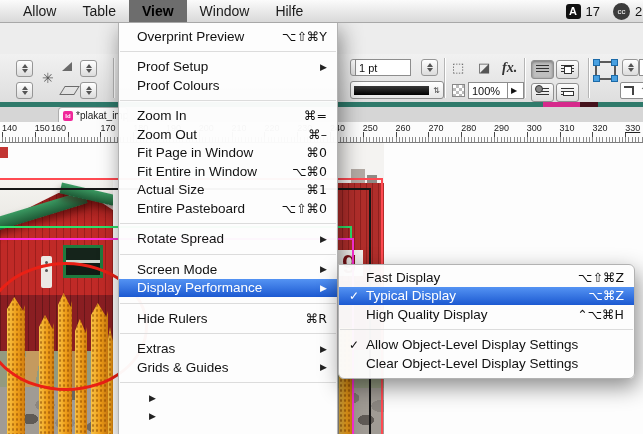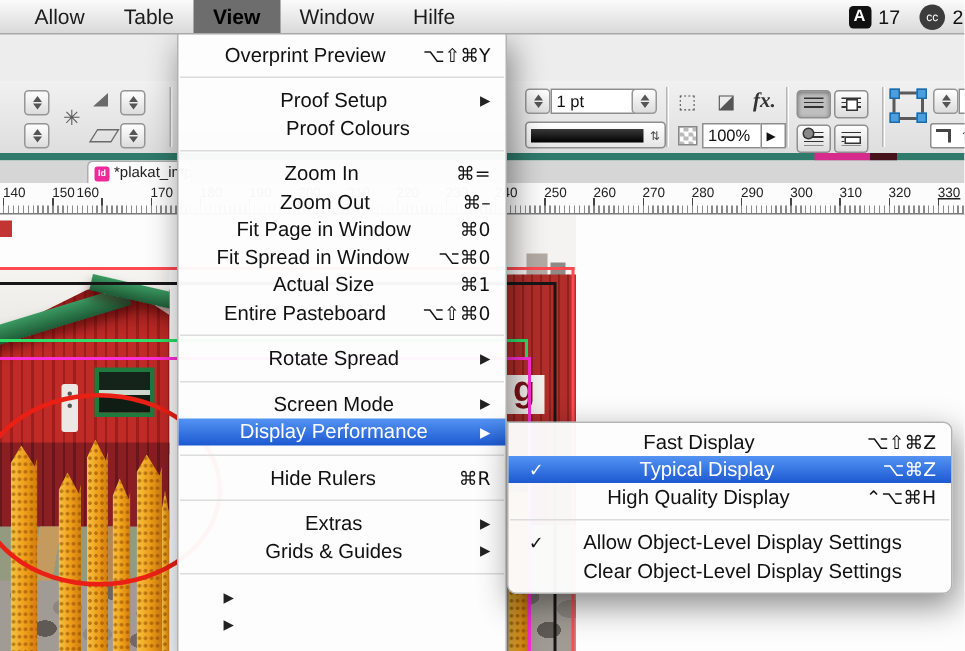--- a/index.html
+++ b/index.html
@@ -150,26 +150,26 @@
       linear-gradient(90deg,#f7c246,#ee9d18 60%,#cf7d10);background-size:4px 5px,100% 100%;}
 
   .gline{position:absolute;z-index:3;}
   .circle-annotation{position:absolute;left:-16px;top:120px;width:158px;height:123px;
     border:3px solid #ea2015;border-radius:50%;z-index:4;}
 
   
   .menu-panel{position:absolute;left:118px;top:22px;width:220px;height:420px;z-index:10;
     background:rgba(253,253,253,.97);border:1px solid #b2b2b2;border-top:none;
     border-radius:0 0 6px 6px;box-shadow:3px 8px 22px rgba(0,0,0,.45);padding-top:5px;box-sizing:border-box;}
-  .submenu-panel{position:absolute;left:338px;top:281px;width:297px;z-index:11;
+  .submenu-panel{position:absolute;left:338px;top:264px;width:297px;z-index:11;
     background:rgba(253,253,253,.97);border:1px solid #b2b2b2;
     border-radius:0 6px 6px 6px;box-shadow:3px 8px 22px rgba(0,0,0,.45);
     padding:3px 0 5px;box-sizing:border-box;}
   .mi{height:18.5px;display:flex;align-items:center;padding:0 10px 0 18px;
-    font-size:13.5px;color:#111;white-space:nowrap;text-align:center;}
+    font-size:13.5px;color:#111;white-space:nowrap;}
   .submenu-panel .mi{padding-left:10px;}
   .mi .chk{display:none;}
   .submenu-panel .mi .chk{display:inline-block;width:17px;font-size:12px;}
   .mi .lbl{flex:1;overflow:hidden;}
   .mi .key{font-family:"DejaVu Sans",sans-serif;font-size:12.5px;color:#111;margin-left:12px;}
   .mi .arr{font-size:9px;color:#222;margin-left:12px;}
   .mi.sel{background:linear-gradient(var(--menu-highlight-top),var(--menu-highlight-bot));color:#fff;}
   .mi.sel .key,.mi.sel .arr,.mi.sel .chk{color:#fff;}
   .msep{height:12px;position:relative;}
   .msep::after{content:'';position:absolute;left:1px;right:1px;top:5.5px;border-top:1px solid #dcdcdc;}
@@ -250,21 +250,21 @@
     <div class="cp stepper" style="left:80px;top:28px;">
         <i class="up"></i>
         <i class="dn"></i>
       </div>
     <div class="cp vsep" style="left:113px;"></div>
 
     <div class="cp stepper" style="left:350px;top:5px;">
         <i class="up"></i>
         <i class="dn"></i>
       </div>
-    <div class="cp tfield" style="left:367px;top:5px;width:48px;">1 pt</div>
+    <div class="cp tfield" style="left:355px;top:5px;width:48px;">1 pt</div>
     <div class="cp stepper" style="left:421px;top:5px;">
         <i class="up"></i>
         <i class="dn"></i>
       </div>
     <div class="cp swatch-combo" style="left:350px;top:27px;">
         <span class="bar"></span>
         <span class="stp">⇅</span>
       </div>
     <div class="cp vsep" style="left:444px;"></div>
     <div class="cp mini-icon" style="left:452px;top:7px;">⬚</div>
@@ -375,21 +375,21 @@
       </div>
       <div class="mi">
         <span class="lbl">Zoom Out</span>
         <span class="key">⌘–</span>
       </div>
       <div class="mi">
         <span class="lbl">Fit Page in Window</span>
         <span class="key">⌘0</span>
       </div>
       <div class="mi">
-        <span class="lbl">Fit Spread in Window</span>
+        <span class="lbl">Fit Entire in Window</span>
         <span class="key">⌥⌘0</span>
       </div>
       <div class="mi">
         <span class="lbl">Actual Size</span>
         <span class="key">⌘1</span>
       </div>
       <div class="mi">
         <span class="lbl">Entire Pasteboard</span>
         <span class="key">⌥⇧⌘0</span>
       </div>

